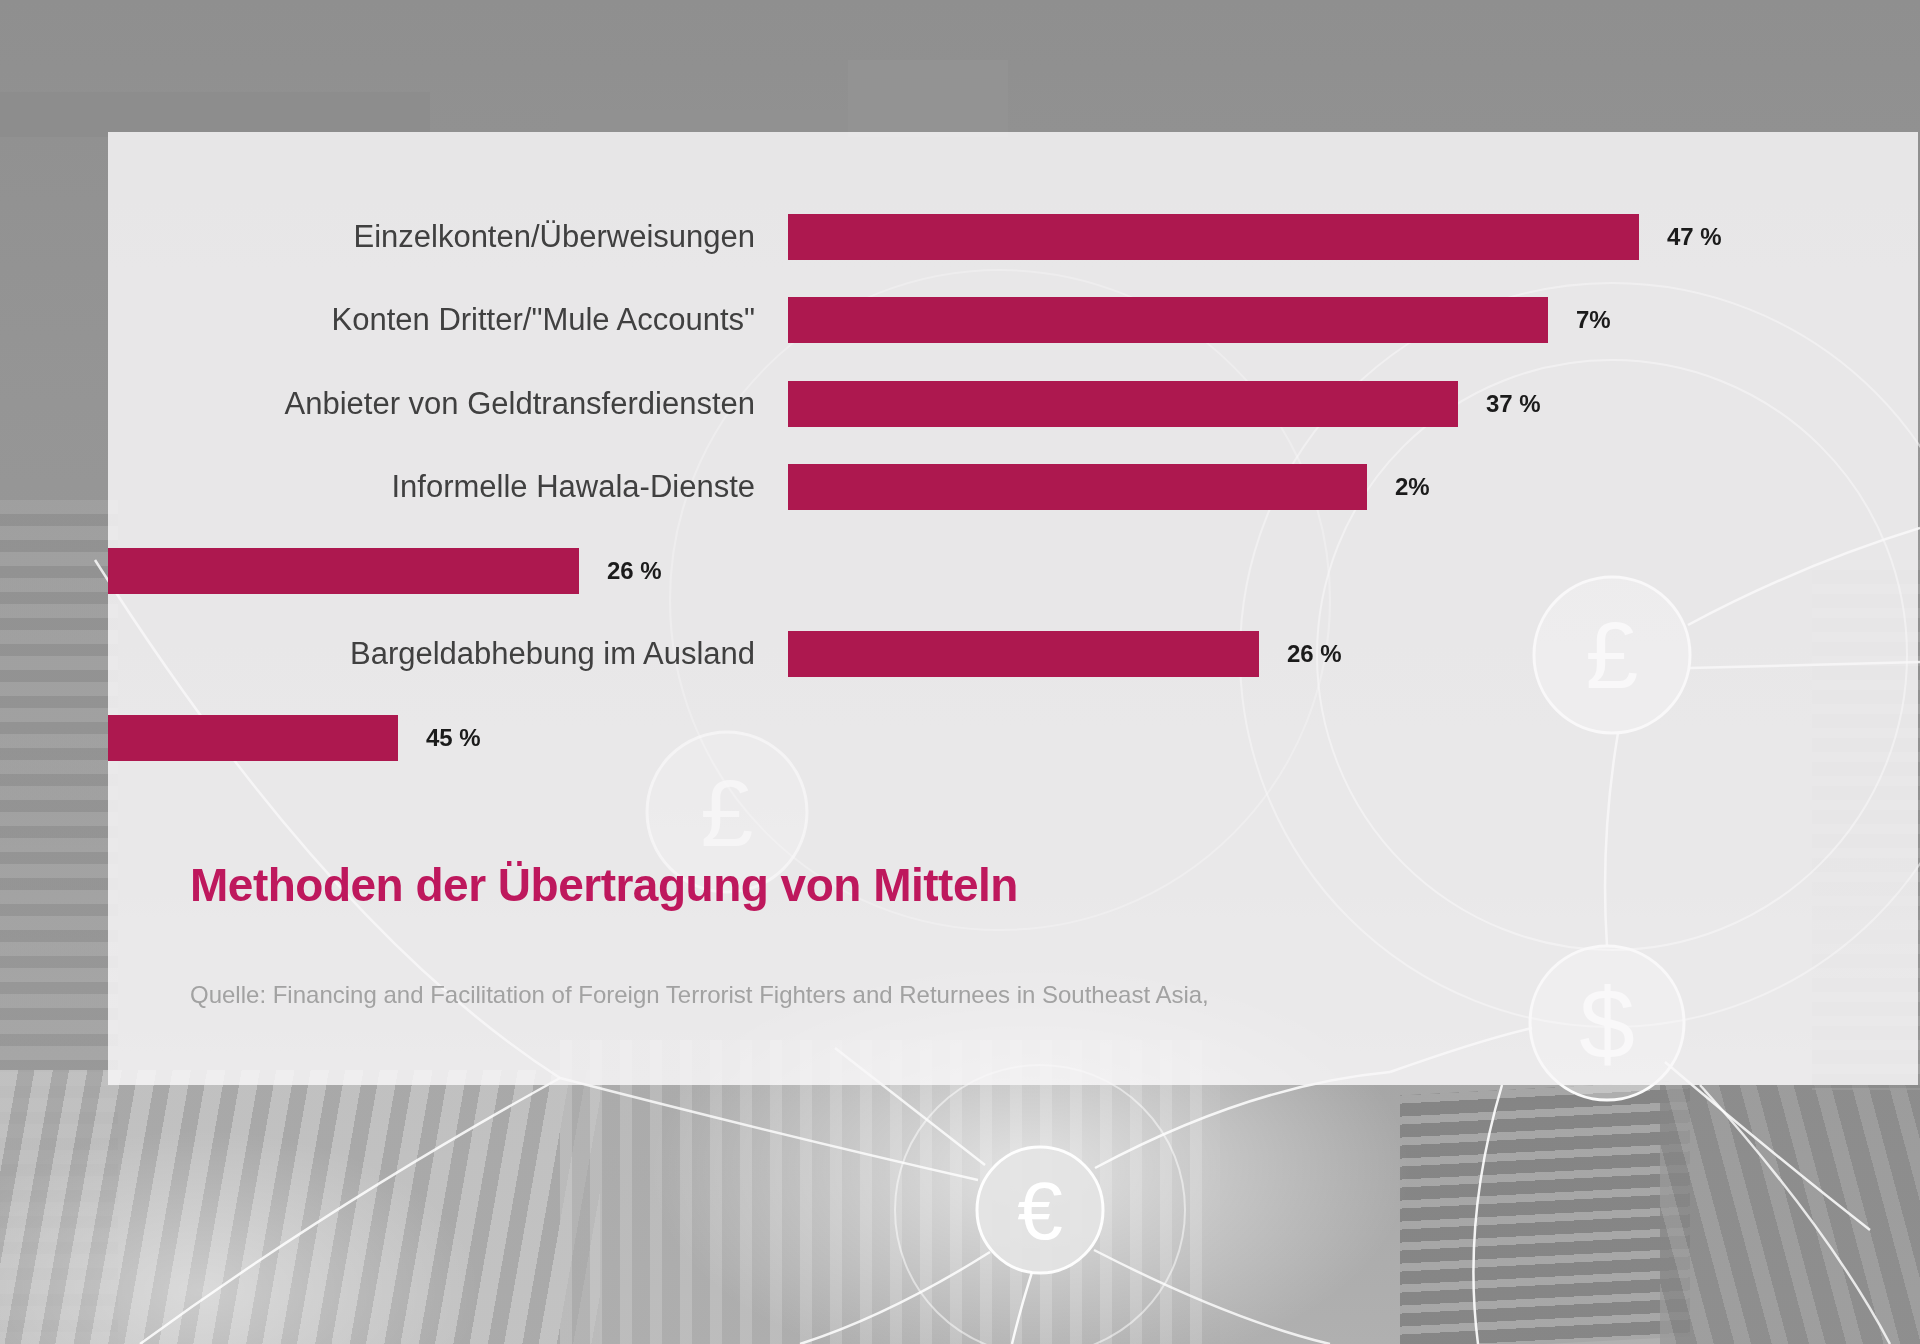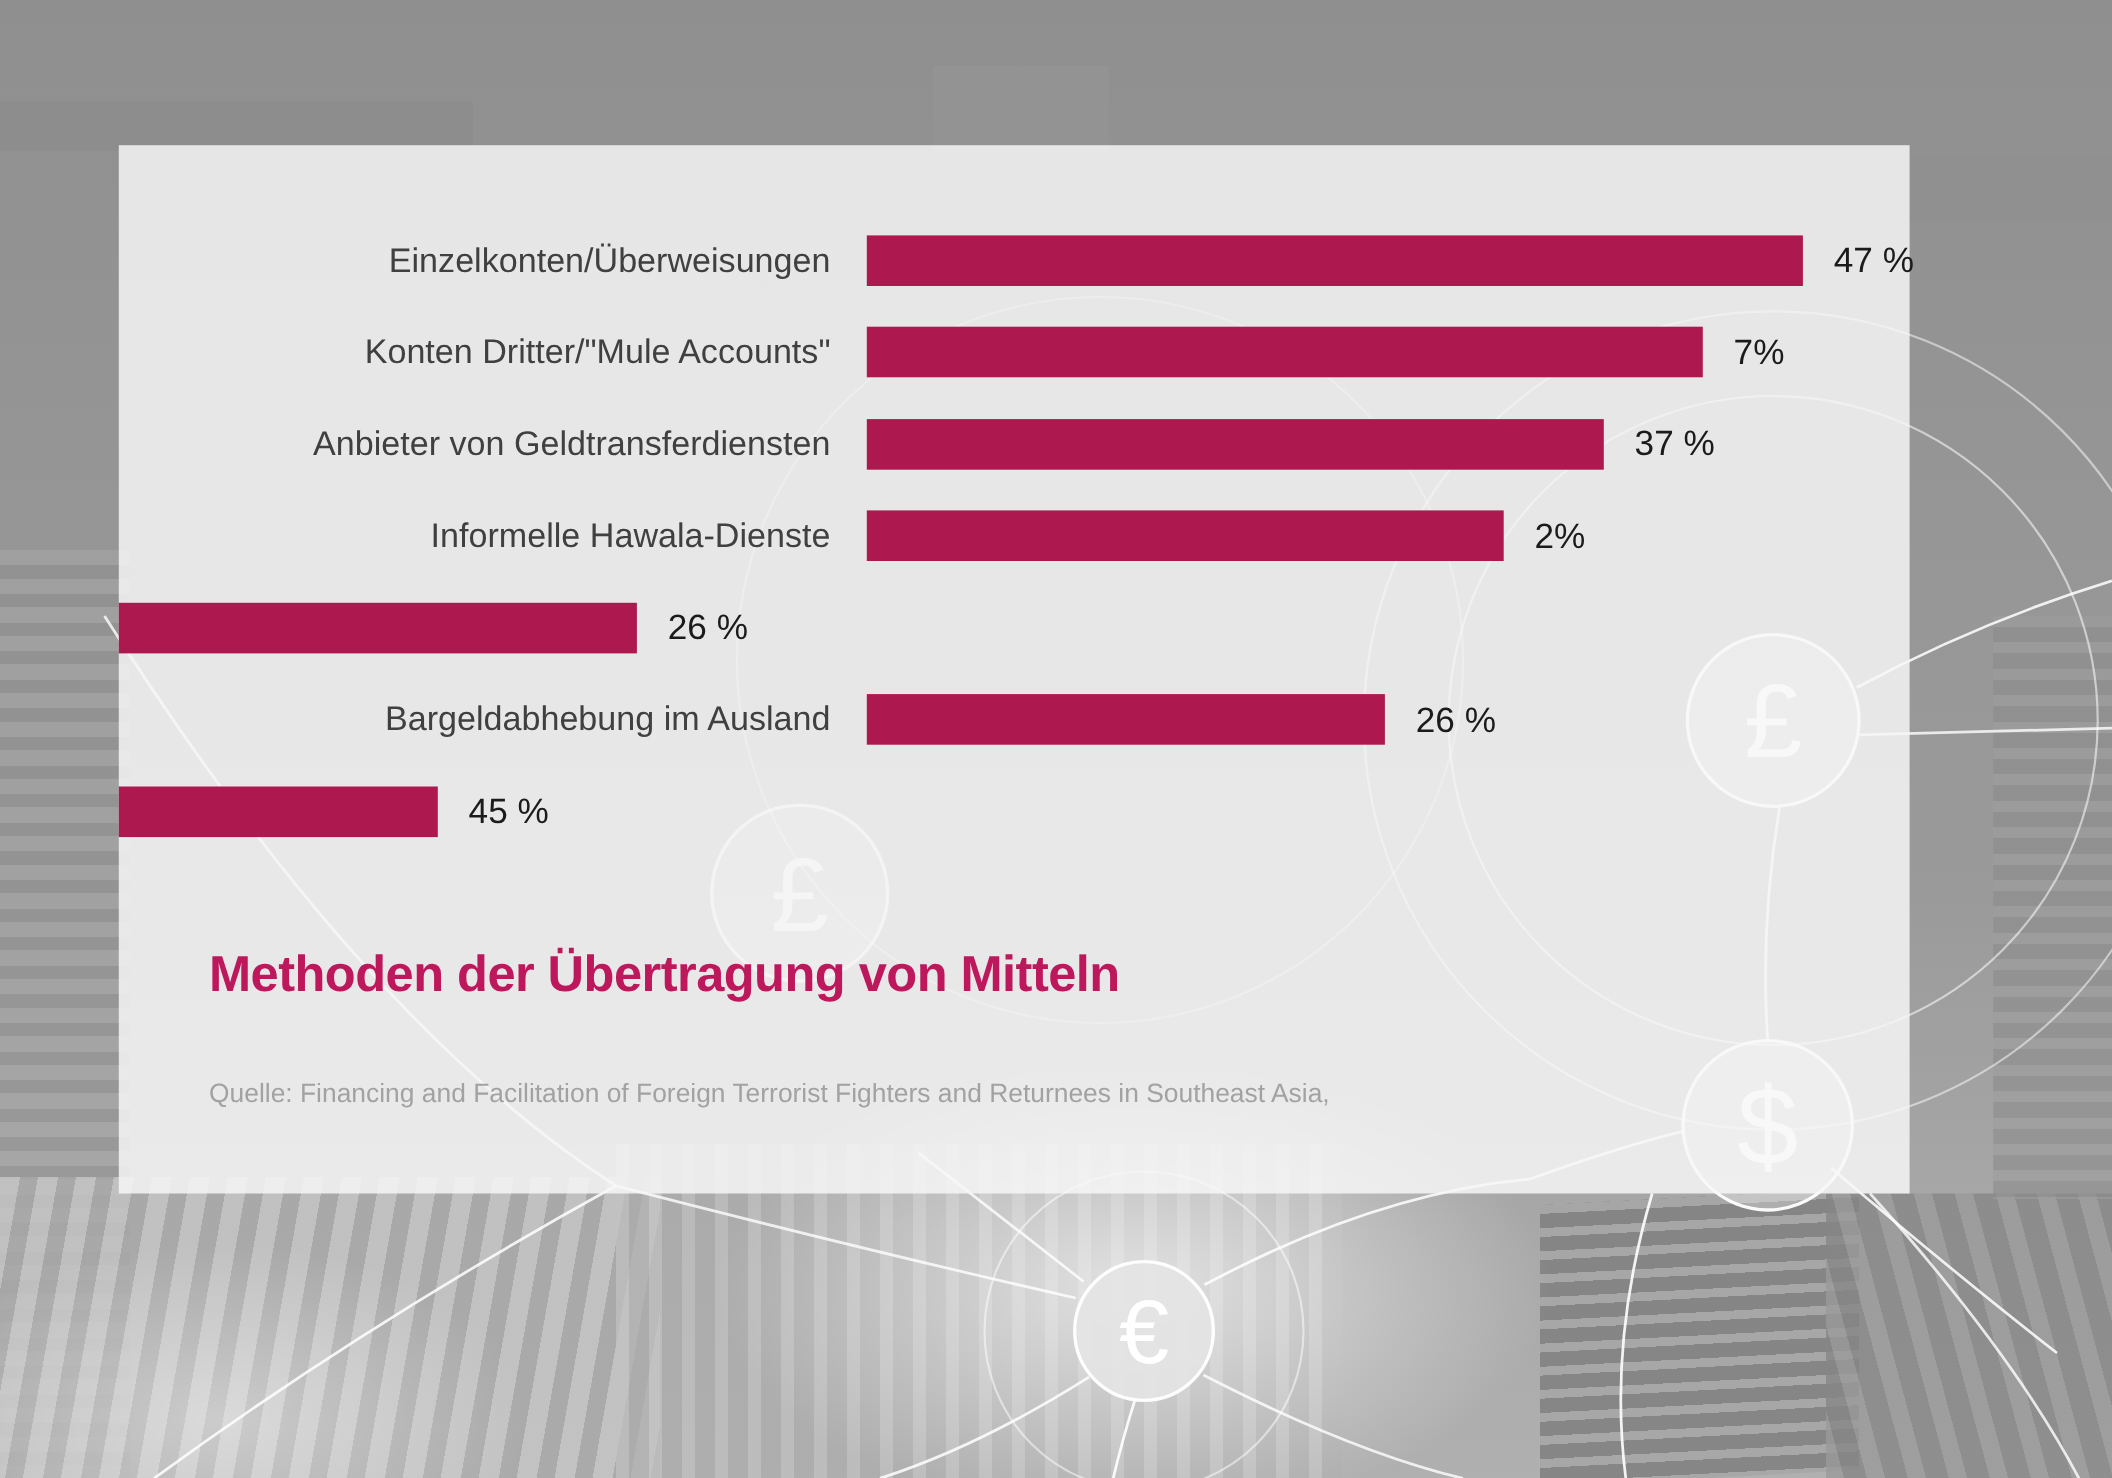--- a/index.html
+++ b/index.html
@@ -28,28 +28,28 @@
     background:repeating-linear-gradient(75deg,#9a9a9a 0 16px,#868686 16px 36px);opacity:.8;}
   .right-strip{left:1812px;top:560px;width:108px;height:530px;
     background:repeating-linear-gradient(180deg,#9d9d9d 0 10px,#8b8b8b 10px 24px);opacity:.6;}
   .glow-euro{left:650px;top:960px;width:760px;height:420px;border-radius:50%;
     background:radial-gradient(closest-side,rgba(255,255,255,.65),rgba(255,255,255,0));}
   .glow-bl{left:-80px;top:1130px;width:560px;height:320px;border-radius:50%;
     background:radial-gradient(closest-side,rgba(255,255,255,.4),rgba(255,255,255,0));}
   
   .net{position:absolute;inset:0;z-index:1;}
   
-  .panel{position:absolute;left:108px;top:132px;width:1628px;height:953px;z-index:2;
+  .panel{position:absolute;left:108px;top:132px;width:1810px;height:953px;z-index:2;
     background:rgba(248,247,248,.84);}
   .chart{position:absolute;left:0;top:63px;width:100%;}
   .row{display:flex;align-items:center;height:83.5px;}
   .row-label{width:647px;padding-right:33px;text-align:right;flex:0 0 auto;
     font-size:31px;color:#404040;white-space:nowrap;}
   .bar{height:46px;flex:0 0 auto;}
-  .bar-value{margin-left:28px;font-size:32px;font-weight:normal;color:#1b1b1b;white-space:nowrap;}
+  .bar-value{margin-left:28px;font-size:24px;font-weight:bold;color:#1b1b1b;white-space:nowrap;}
   .chart-title{position:absolute;left:82px;top:726px;font-size:46px;font-weight:bold;
     color:#be185d;letter-spacing:-.5px;white-space:nowrap;}
   .chart-source{position:absolute;left:82px;top:845px;font-size:24px;line-height:36px;
     color:#a2a2a2;}
 </style>
 </head>
 <body>
 
 <div class="bg-layer">
   <div class="bldg sil1"></div>

